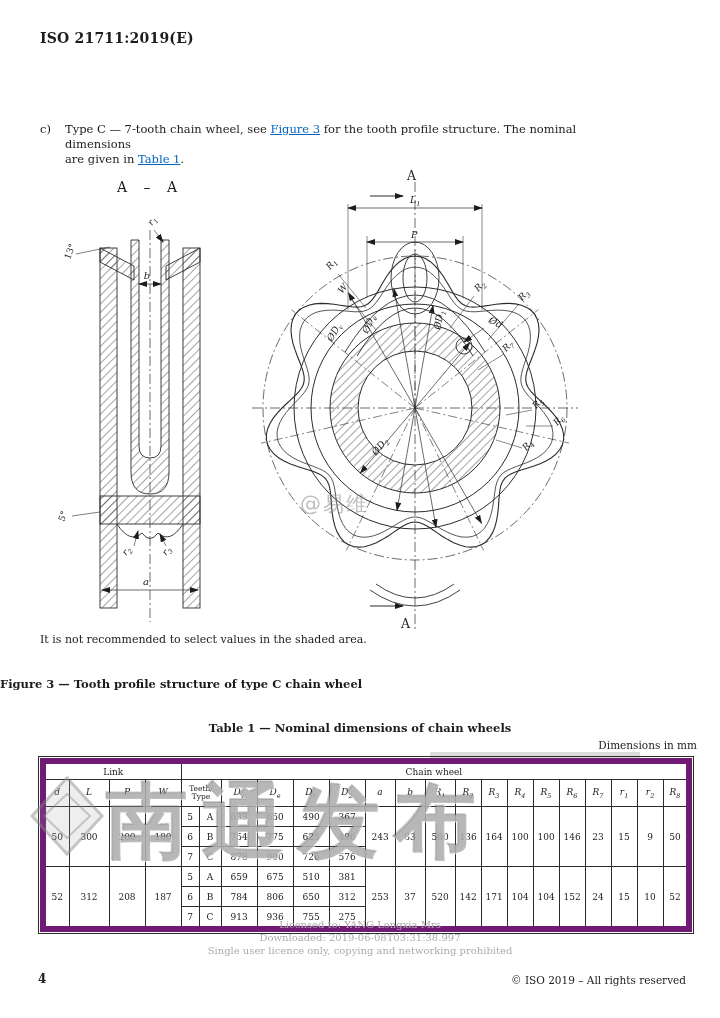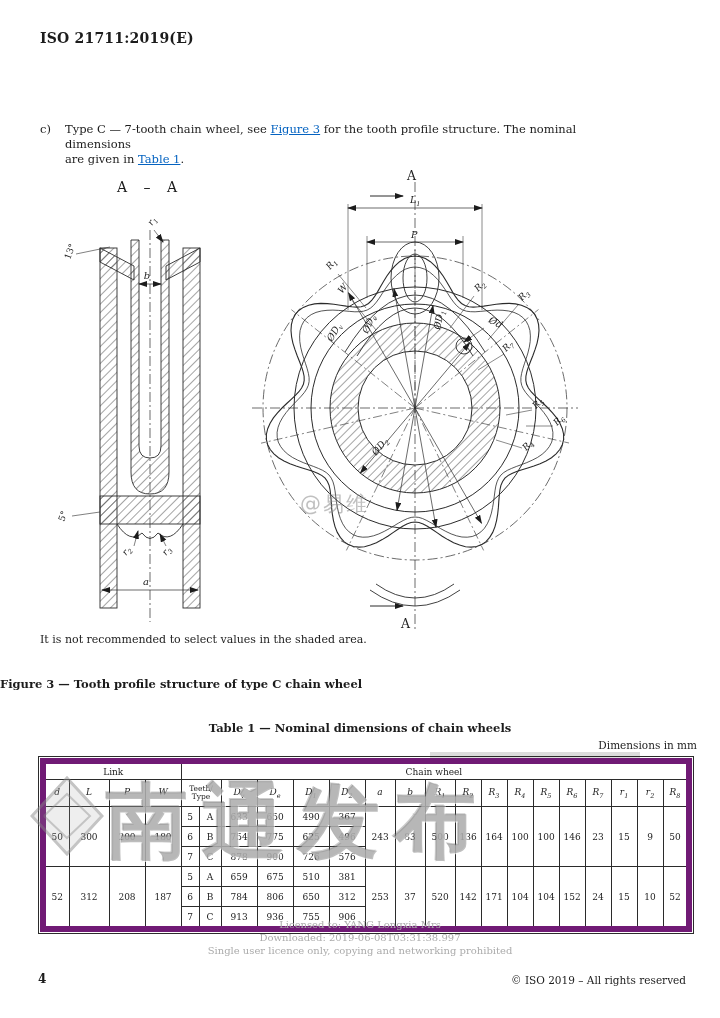--- a/index.html
+++ b/index.html
@@ -327,21 +327,21 @@
         <td class="v">806</td>
         <td class="v">650</td>
         <td class="v">312</td>
       </tr>
       <tr>
         <td class="v">7</td>
         <td class="v">C</td>
         <td class="v">913</td>
         <td class="v">936</td>
         <td class="v">755</td>
-        <td class="v">906</td>
+        <td class="v">275</td>
       </tr>
     </tbody>
       </table>
   </div>
 
   <div class="abs wm-brand">
     <svg width="74" height="80" style="position:absolute;left:2px;top:8px;opacity:.5">
       <g stroke="#8a8a8a" stroke-width="3" fill="rgba(160,160,160,0.35)">
         <polygon points="37,2 72,40 37,78 2,40"></polygon>
         <polyline points="14,40 37,18 60,40 37,62 14,40" fill="none" stroke-width="2"></polyline>

